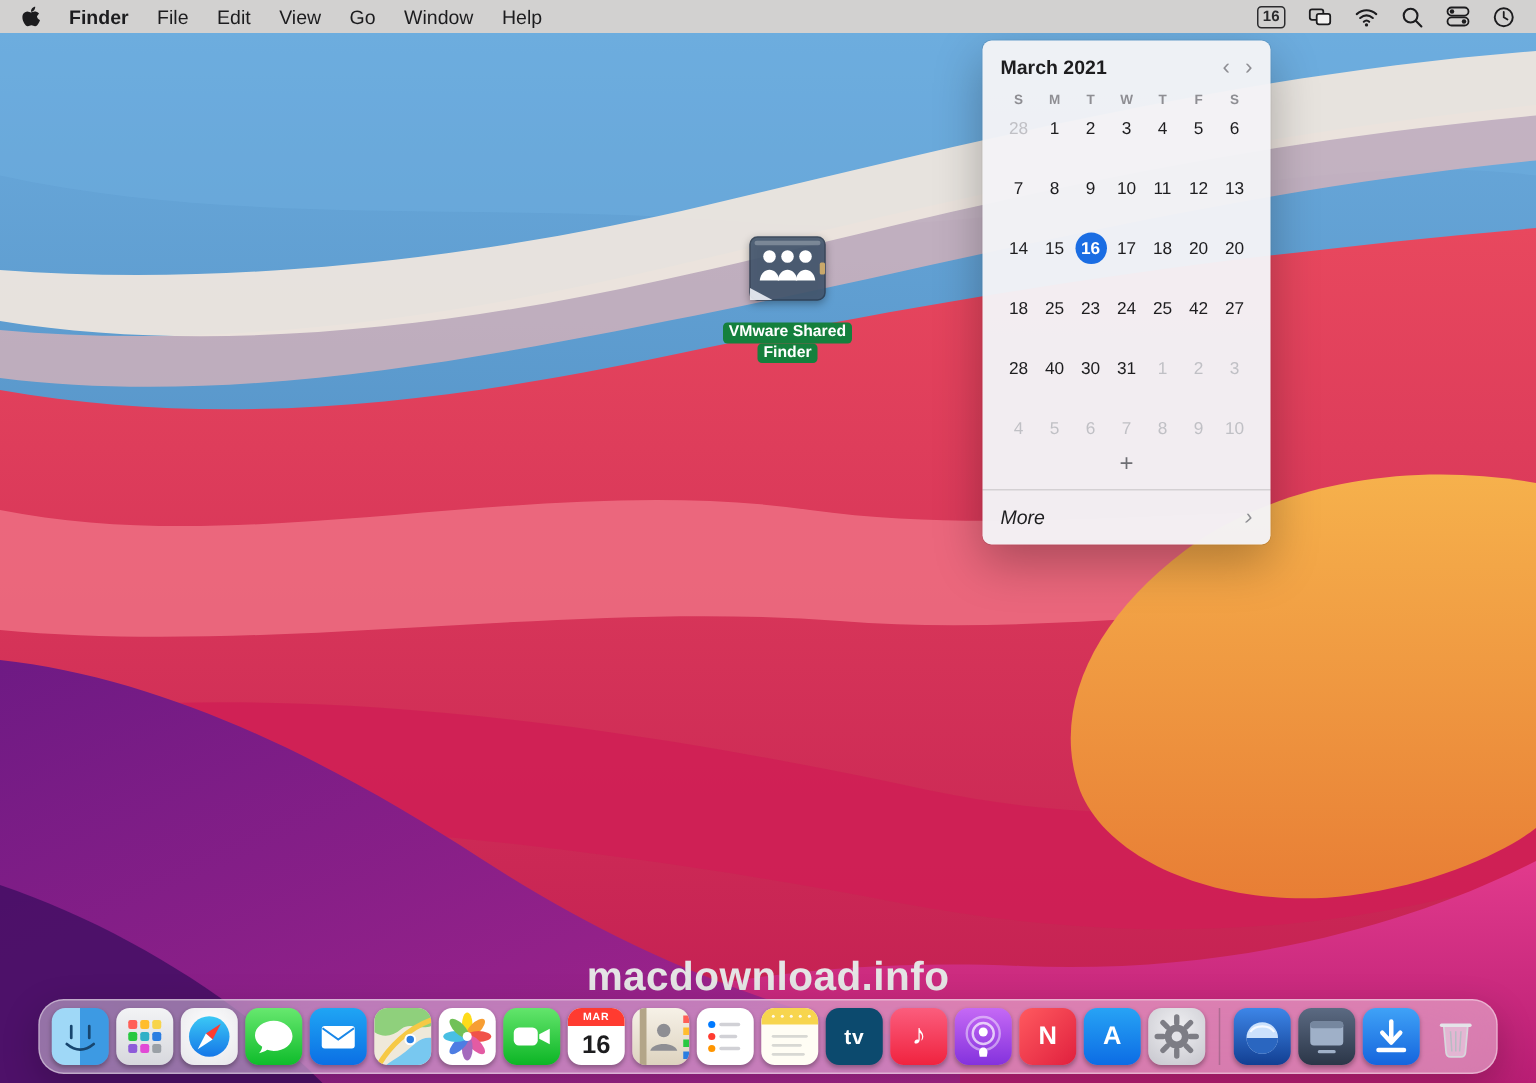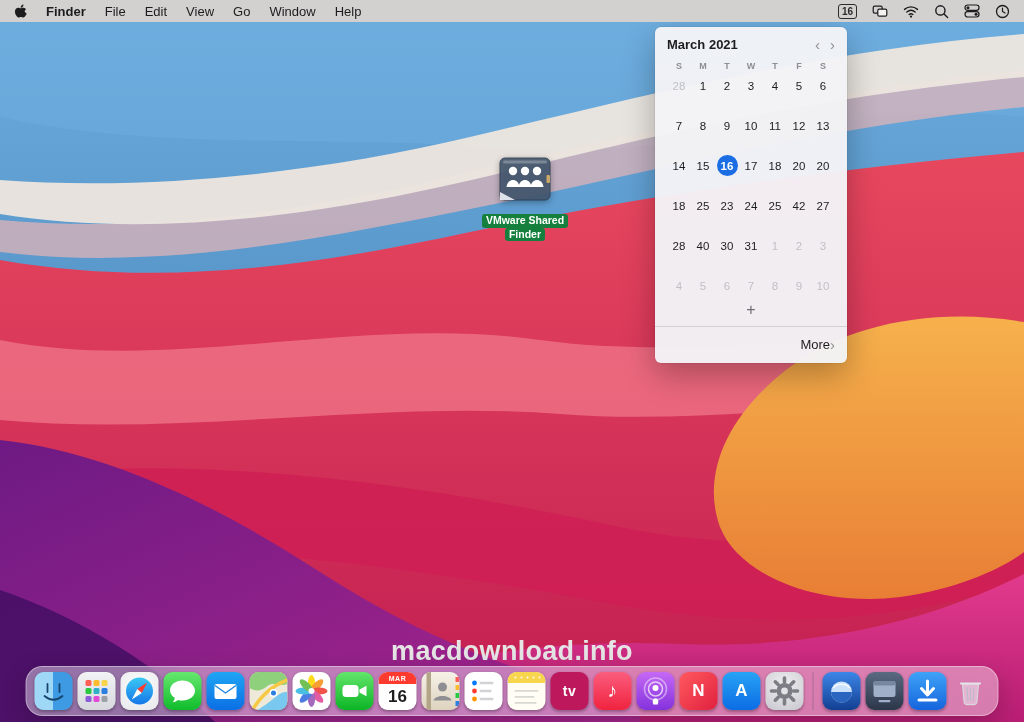--- a/index.html
+++ b/index.html
@@ -35,22 +35,22 @@
   .cal-nav span { color:#8e8e93; font-size:15px; line-height:15px; cursor:default; }
   .cal-dows { display:grid; grid-template-columns:repeat(7,1fr); margin-top:9px; }
   .cal-dow { text-align:center; font-size:9px; font-weight:700; color:#8e8e93; }
   .cal-grid { display:grid; grid-template-columns:repeat(7,1fr); row-gap:19px; margin-top:4px; }
   .cal-day { width:21px; height:21px; margin:0 auto; display:flex; align-items:center;
     justify-content:center; font-size:11.5px; font-weight:500; color:#1d1d1f; border-radius:50%; }
   .cal-day.muted { color:#c0c0c5; }
   .cal-day.selected { background:#1a6de3; color:#fff; font-weight:600; }
   .cal-plus { text-align:center; font-size:16px; color:#6e6e73; padding:5px 0 7px 0; cursor:default; }
   .cal-divider { height:0; border-top:1px solid rgba(0,0,0,.12); margin:0 -12px; }
-  .cal-more { display:flex; align-items:center; justify-content:flex-end;
-    font-size:13px; padding:9px 0 10px 0; }
+  .cal-more { display:flex; align-items:center; justify-content:space-between;
+    font-size:13px; padding:9px 0 10px 0;font-style:italic; }
   .cal-more .chev { color:#8e8e93; font-size:15px; }
 
   
   .desktop-icon { position:absolute; left:478px; top:156px; width:94px; text-align:center; z-index:5; }
   .desktop-icon .ico { filter:drop-shadow(0 2px 3px rgba(0,0,0,.35)); }
   .di-label { margin-top:4px; font-size:10.5px; font-weight:700; color:#fff; line-height:1.3; }
   .di-label span { background:#15803d; border-radius:3px; padding:0 4px; display:inline-block; }
 
   
   .watermark { position:absolute; left:0; right:0; top:636px; text-align:center;
@@ -385,21 +385,21 @@
           <circle cx="14" cy="5.5" r="1" fill="#fff" opacity=".9"></circle>
           <circle cx="20" cy="5.5" r="1" fill="#fff" opacity=".9"></circle>
           <circle cx="26" cy="5.5" r="1" fill="#fff" opacity=".9"></circle>
           <circle cx="32" cy="5.5" r="1" fill="#fff" opacity=".9"></circle>
         <rect x="7" y="18" width="24" height="1.8" rx=".9" fill="#d8d8d3"></rect>
           <rect x="7" y="24" width="20" height="1.8" rx=".9" fill="#d8d8d3"></rect>
           <rect x="7" y="30" width="22" height="1.8" rx=".9" fill="#d8d8d3"></rect>
       </svg>
     </div>
 
-    <div class="di" style="background:#be185d;">
+    <div class="di" style="background:#0c4a6e;">
       <div class="txt" style="font-size:14px;letter-spacing:.5px;">tv</div>
     </div>
 
     <div class="di" style="background:linear-gradient(180deg,#fb5d7d,#f0233f);">
       <div class="txt" style="font-size:19px;">♪</div>
     </div>
 
     <div class="di" style="background:linear-gradient(180deg,#c569f5,#8432dd);">
       <svg viewBox="0 0 38 38">
         <circle cx="19" cy="17" r="11" fill="none" stroke="#fff" stroke-width="1.6" opacity=".45"></circle>

